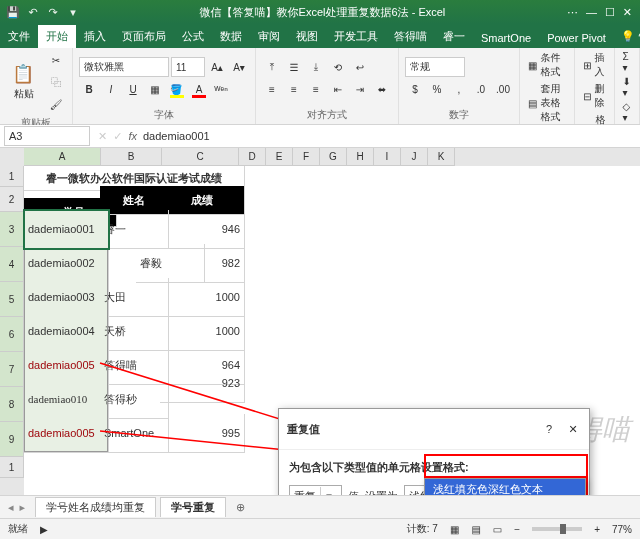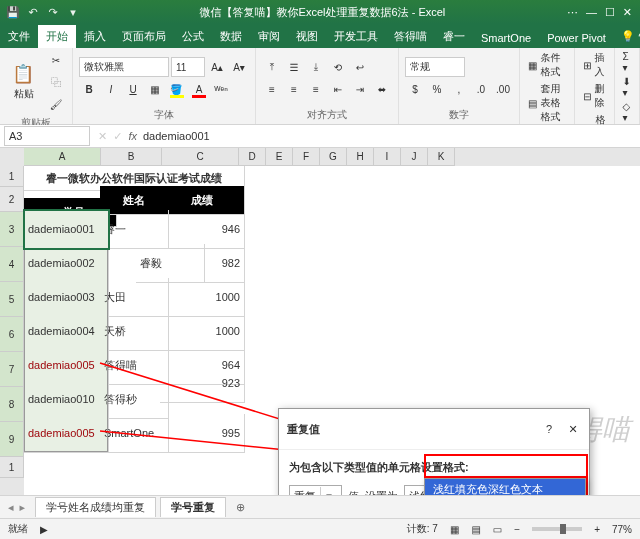--- a/index.html
+++ b/index.html
@@ -292,21 +292,21 @@
         <div class="cell data num" style="left: 136px; top: 78px; width: 76px; height: 34px;">982</div>
         <div class="cell data colA-hl" style="left: 0px; top: 112px; width: 76px; height: 34px;">dademiao003</div>
         <div class="cell data" style="left: 76px; top: 112px; width: 60px; height: 34px;">大田</div>
         <div class="cell data num" style="left: 136px; top: 112px; width: 76px; height: 34px;">1000</div>
         <div class="cell data colA-hl" style="left: 0px; top: 146px; width: 76px; height: 34px;">dademiao004</div>
         <div class="cell data" style="left: 76px; top: 146px; width: 60px; height: 34px;">天桥</div>
         <div class="cell data num" style="left: 136px; top: 146px; width: 76px; height: 34px;">1000</div>
         <div class="cell data colA-hl dup" style="left: 0px; top: 180px; width: 76px; height: 34px;">dademiao005</div>
         <div class="cell data" style="left: 76px; top: 180px; width: 60px; height: 34px;">答得喵</div>
         <div class="cell data num" style="left: 136px; top: 180px; width: 76px; height: 34px;">964</div>
-        <div class="cell data colA-hl" style="left: 0px; top: 214px; width: 76px; height: 34px;">dademiao010</div>
+        <div class="cell data colA-hl" style="left: 0px; top: 214px; width: 76px; height: 34px; font-family: Liberation Serif, serif;">dademiao010</div>
         <div class="cell data" style="left: 76px; top: 214px; width: 60px; height: 34px;">答得秒</div>
         <div class="cell data num" style="left: 136px; top: 198px; width: 76px; height: 34px;">923</div>
         <div class="cell data colA-hl dup" style="left: 0px; top: 248px; width: 76px; height: 34px;">dademiao005</div>
         <div class="cell data" style="left: 76px; top: 248px; width: 60px; height: 34px;">SmartOne</div>
         <div class="cell data num" style="left: 136px; top: 248px; width: 76px; height: 34px;">995</div>
         <div class="cell sel-range" style="left: 0px; top: 44px; width: 76px; height: 238px; background: transparent; border: none;"></div>
       </div>
     <svg class="lines" id="lines">
         <line x1="100" y1="215" x2="424" y2="316" stroke="red" stroke-width="1.5"></line>
         <line x1="100" y1="283" x2="424" y2="316" stroke="red" stroke-width="1.5"></line>

